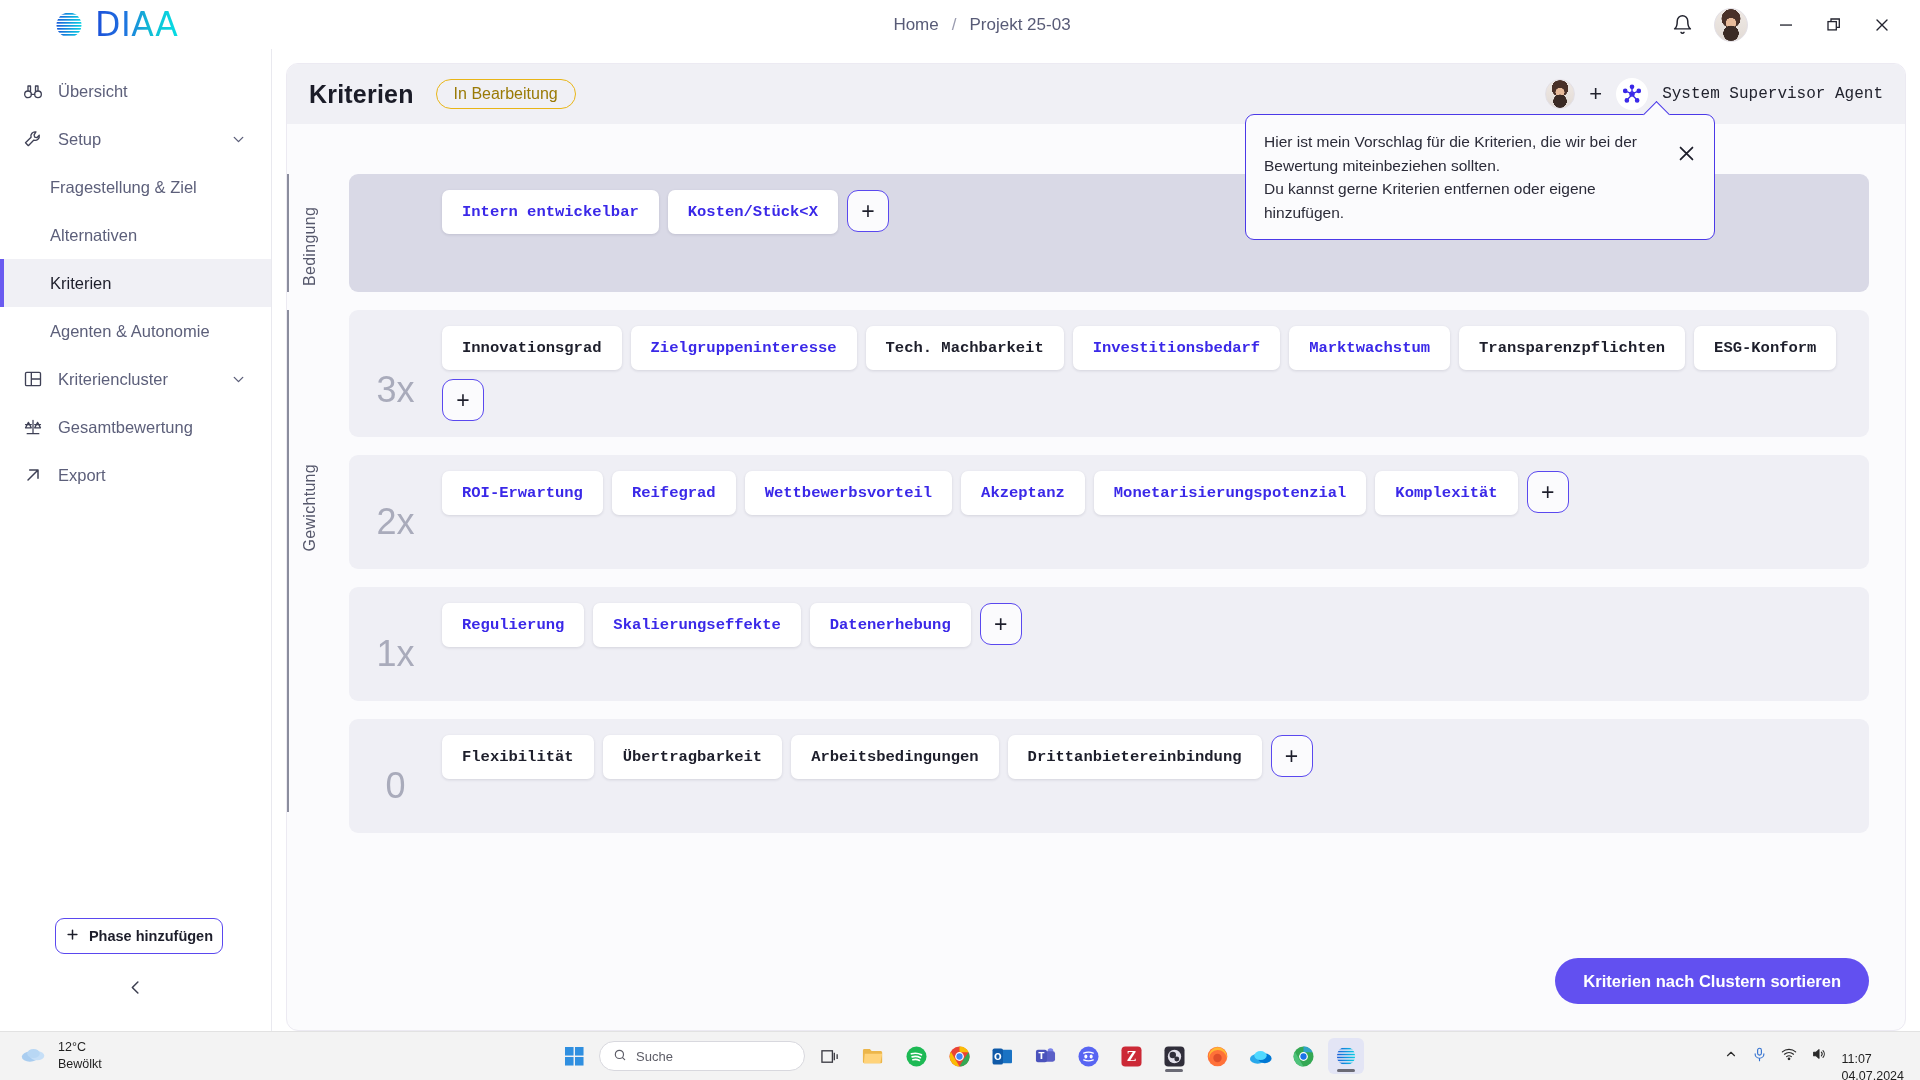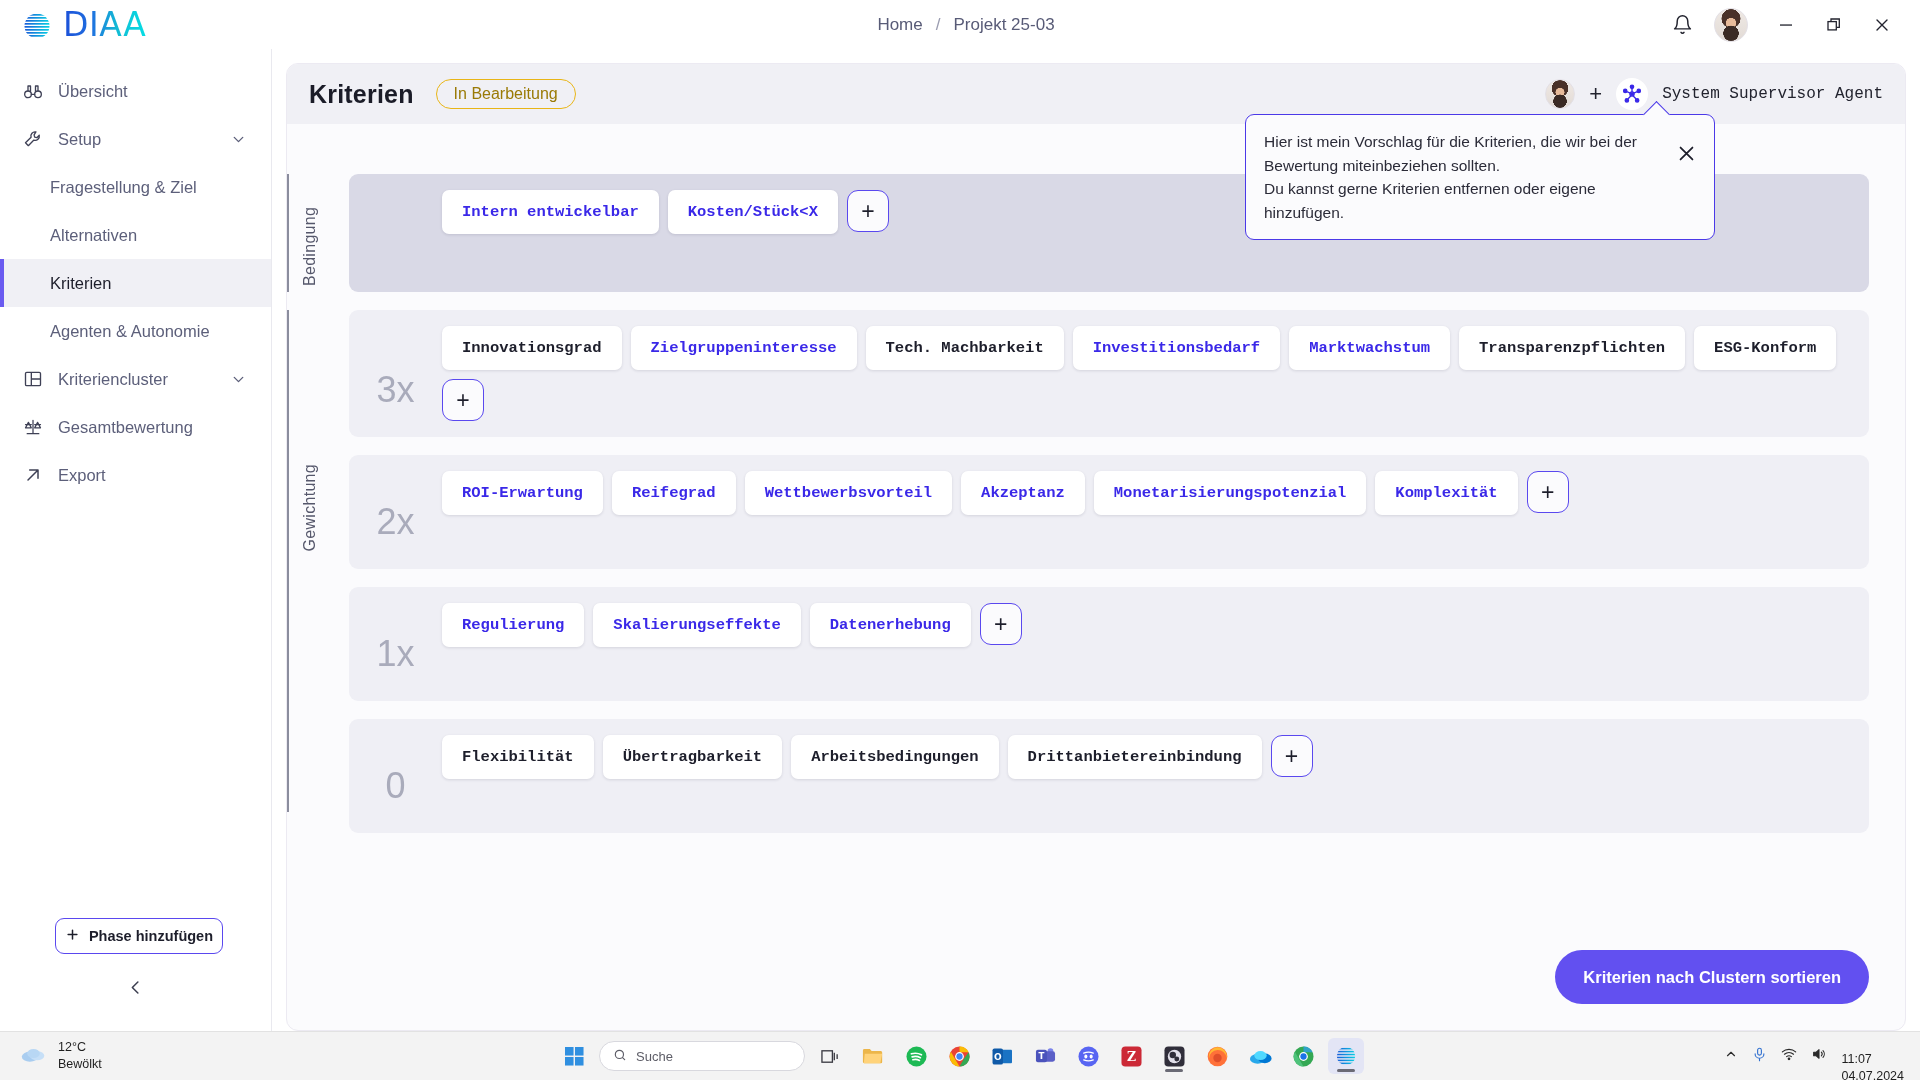--- a/index.html
+++ b/index.html
@@ -10,21 +10,21 @@
     color: #2b2b38;
     -webkit-font-smoothing: antialiased;
   }
   .app { position: relative; width: 1920px; height: 1080px; display: flex; flex-direction: column; }
 
   
   .titlebar {
     height: 49px; min-height: 49px; background: #ffffff;
     display: flex; align-items: center; position: relative; z-index: 40;
   }
-  .brand { display: flex; align-items: flex-end; gap: 11px; padding-left: 22px; width: 272px; }
+  .brand { display: flex; align-items: center; gap: 11px; padding-left: 22px; width: 272px; margin-left: 32px; }
   .brand-logo { width: 30px; height: 30px; }
   .brand-text {
     font-size: 33px; font-weight: 400; letter-spacing: .5px; line-height: 1;
     background: linear-gradient(90deg,#1b4fd8 0%,#1f6fe0 34%,#12bcd4 66%,#05dde4 100%);
     -webkit-background-clip: text; background-clip: text; color: transparent;
     font-family: "DejaVu Sans", sans-serif;
   }
   .breadcrumb {
     flex: 1; display: flex; justify-content: center; gap: 13px;
     font-size: 17px; color: #585b77;
@@ -159,21 +159,21 @@
   .chip.blue { color: #3a28e8; }
   .chip-add {
     width: 42px; height: 42px; border: 1.6px solid #5a48ef; border-radius: 11px; background: #fbfbfd;
     display: flex; align-items: center; justify-content: center; font-size: 23px; color: #1d1e2b;
     cursor: pointer; font-weight: 300; line-height: 1; flex: none;
   }
 
   .cta-wrap { padding: 0 36px 26px 0; display: flex; justify-content: flex-end; }
   .cta {
     background: #6250f0; color: #fff; border: none; border-radius: 999px;
-    padding: 0 28px; height: 54px; font-size: 16.5px; font-weight: 700; cursor: pointer;
+    padding: 0 28px; height: 46px; font-size: 16.5px; font-weight: 700; cursor: pointer;
     font-family: "Liberation Sans", sans-serif;
   }
 
   
   .taskbar {
     height: 49px; min-height: 49px; background: #f3f3f3; border-top: 1px solid #e2e2e2;
     display: flex; align-items: center; position: relative; z-index: 50;
   }
   .tb-weather { display: flex; align-items: center; gap: 11px; padding-left: 20px; }
   .tb-weather .wt { font-size: 12.5px; line-height: 1.35; color: #1f1f1f; }

